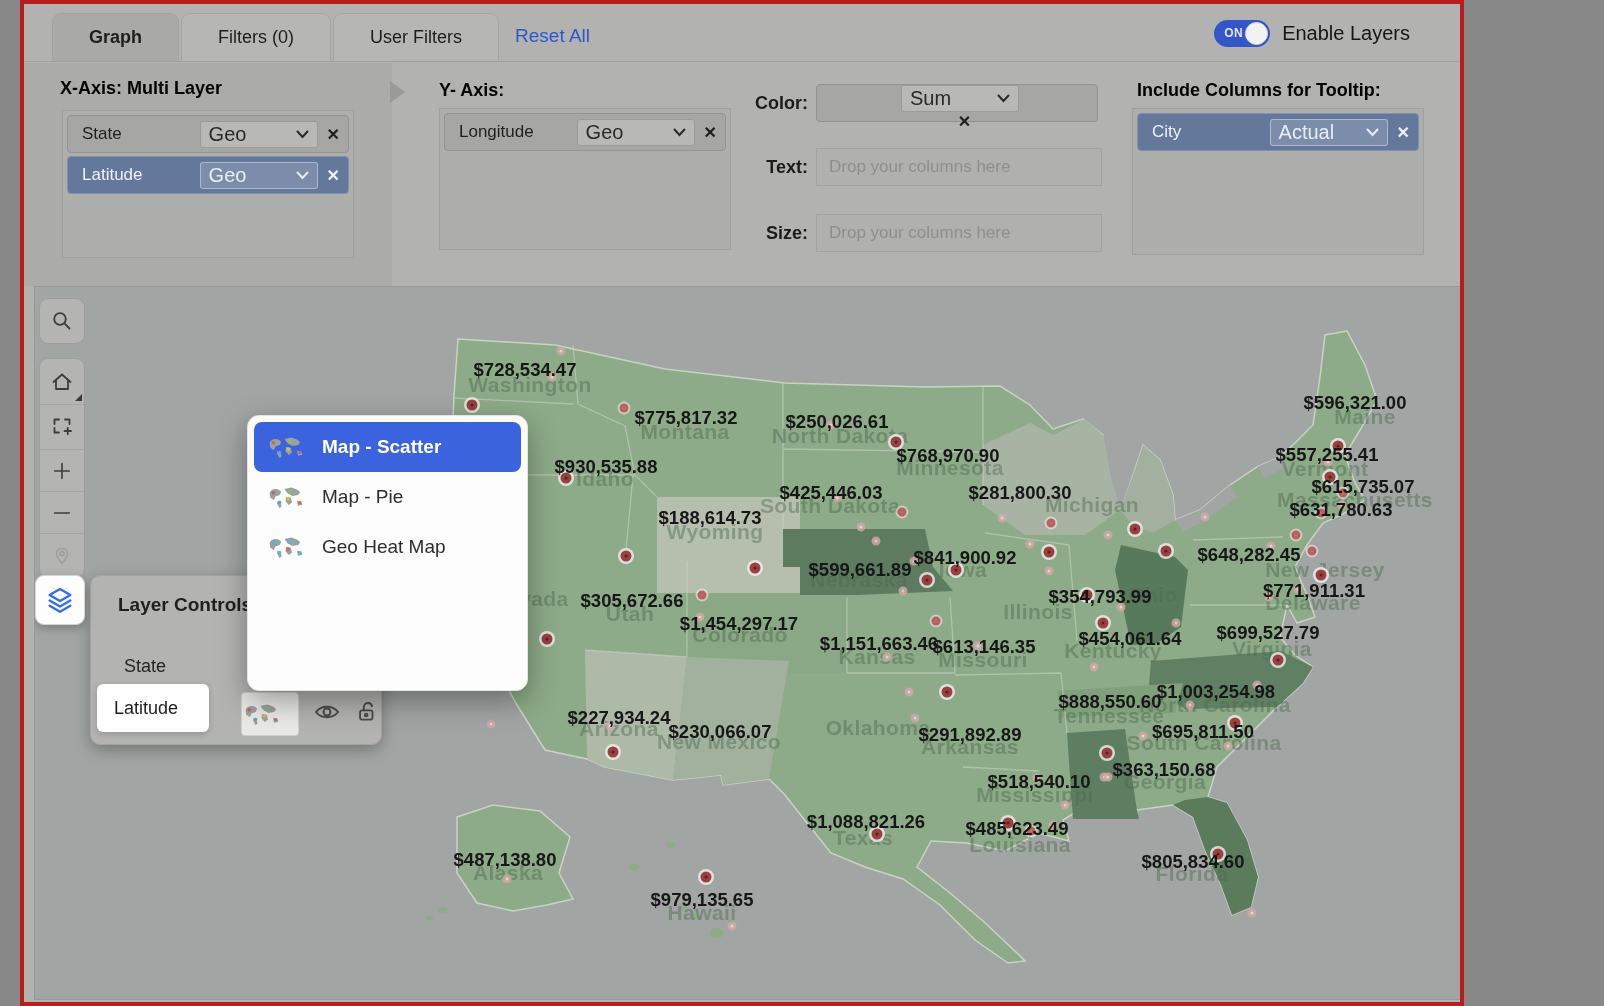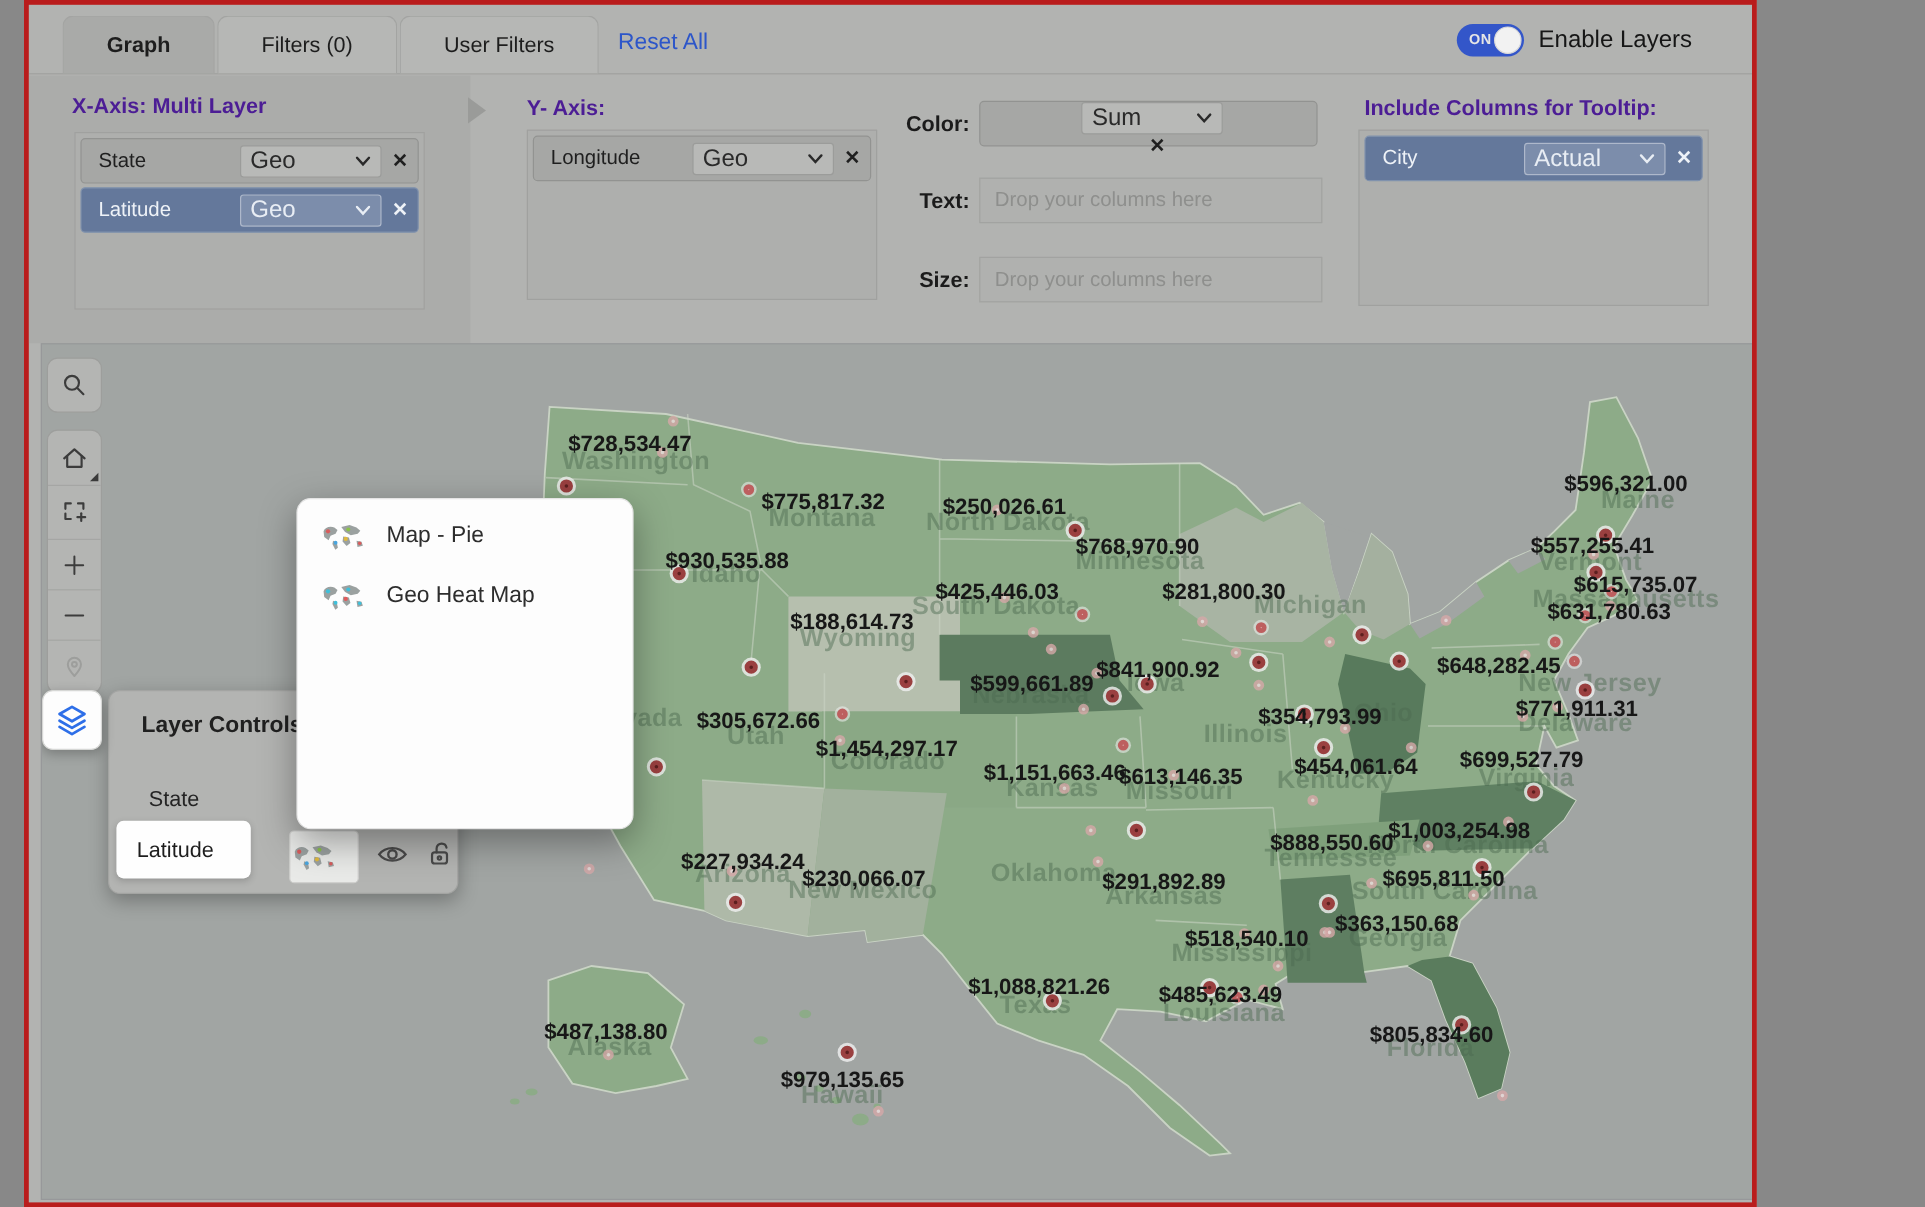--- a/index.html
+++ b/index.html
@@ -13,21 +13,21 @@
   .tab-spacer{flex:1;}
   .toggle-wrap{display:flex;align-items:center;margin:0 50px 14px 0;}
   .toggle{position:relative;width:56px;height:27px;border-radius:14px;background:#3356c9;cursor:pointer;}
   .toggle .on-txt{position:absolute;left:10px;top:6px;font-size:12px;font-weight:bold;color:#e5e5e5;letter-spacing:.5px;}
   .toggle .knob{position:absolute;right:2px;top:2px;width:23px;height:23px;border-radius:50%;background:#f2f2f2;border:1px solid #d8d8d8;}
   .toggle-label{margin-left:12px;font-size:20px;color:#161616;}
   
   .config{position:absolute;left:0;top:59px;width:100%;height:223px;}
   .xzone{position:absolute;left:0;top:0;width:368px;height:223px;background:#abacaa;}
   .collapse-arrow{position:absolute;left:366px;top:18px;width:0;height:0;border-left:15px solid #9a9b99;border-top:11px solid transparent;border-bottom:11px solid transparent;}
-  .sec-title{font-size:18px;font-weight:bold;color:#4c1d95;white-space:nowrap;}
+  .sec-title{font-size:18px;font-weight:bold;color:#000000;white-space:nowrap;}
   .axis-box{background:#aeafad;border:1px solid #a0a19f;padding:4px;}
   .x-title{position:absolute;left:36px;top:15px;}
   .x-box{position:absolute;left:38px;top:47px;width:292px;height:148px;}
   .y-title{position:absolute;left:415px;top:17px;}
   .y-box{position:absolute;left:415px;top:45px;width:292px;height:142px;}
   .tt-title{position:absolute;left:1113px;top:17px;}
   .tt-box{position:absolute;left:1108px;top:45px;width:292px;height:147px;}
   .pill{height:38px;border-radius:4px;display:flex;align-items:center;padding:0 8px 0 14px;margin-bottom:3px;font-size:17px;cursor:pointer;}
   .pill .field{flex:1;white-space:nowrap;overflow:hidden;}
   .typebox{display:flex;align-items:center;justify-content:space-between;width:118px;height:27px;border-radius:3px;padding:0 8px;font-size:20px;flex-shrink:0;cursor:pointer;}
@@ -455,20 +455,41 @@
       <div class="lp-lock">
         <svg width="26" height="26" viewBox="0 0 24 24" fill="none" stroke="#4a4a4a" stroke-width="1.7" stroke-linecap="round">
             <rect x="6.5" y="10.5" width="11.5" height="8.5" rx="2"></rect>
             <path d="M10,10.5 V7.5 C10,5.2 11.8,3.6 14,3.7 C15.9,3.8 17.3,5 17.6,6.8"></path>
             <circle cx="12.2" cy="14.8" r="1.3"></circle>
           </svg>
       </div>
     </div>
 
     <div class="chart-menu">
+      <div class="menu-item selected">
+        <span class="mini-map">
+            <svg viewBox="0 0 36 22">
+    <g fill="#9ba1a0">
+      <path d="M2.5,7 C3.5,3.5 8,2.5 11,4 l2.5,2 -1.5,3 -4,1.5 -1.5,3.5 -3.5,-2.5 z"></path>
+      <path d="M10,14.5 l3,1.5 0.8,4 -2,1.5 -2.3,-4.5 z"></path>
+      <path d="M16.5,3.5 l6.5,-1.5 5.5,2 3,2.5 -2,2.5 -5.5,1 -4.5,-2.5 z"></path>
+      <path d="M18,11 l4.5,0.8 1.2,4.5 -3,2.2 -3.2,-3.5 z"></path>
+      <path d="M28.5,14.5 l4,0.8 1,3 -4.2,1 z"></path>
+    </g>
+    <g class="accents">
+      <circle class="a1" cx="6" cy="7" r="1.7" fill="#d85c5c"></circle>
+      <circle class="a2" cx="12" cy="16" r="1.5" fill="#49a5de"></circle>
+      <circle class="a3" cx="22" cy="5.5" r="1.6" fill="#8bc34a"></circle>
+      <circle class="a4" cx="20" cy="13" r="1.7" fill="#e0b93f"></circle>
+      <circle class="a5" cx="31" cy="16.5" r="1.4" fill="#d85c5c"></circle>
+    </g>
+  </svg>
+          </span>
+        <span>Map - Scatter</span>
+      </div>
       <div class="menu-item">
         <span class="mini-map">
             <svg viewBox="0 0 36 22">
     <g fill="#9ba1a0">
       <path d="M2.5,7 C3.5,3.5 8,2.5 11,4 l2.5,2 -1.5,3 -4,1.5 -1.5,3.5 -3.5,-2.5 z"></path>
       <path d="M10,14.5 l3,1.5 0.8,4 -2,1.5 -2.3,-4.5 z"></path>
       <path d="M16.5,3.5 l6.5,-1.5 5.5,2 3,2.5 -2,2.5 -5.5,1 -4.5,-2.5 z"></path>
       <path d="M18,11 l4.5,0.8 1.2,4.5 -3,2.2 -3.2,-3.5 z"></path>
       <path d="M28.5,14.5 l4,0.8 1,3 -4.2,1 z"></path>
     </g>

